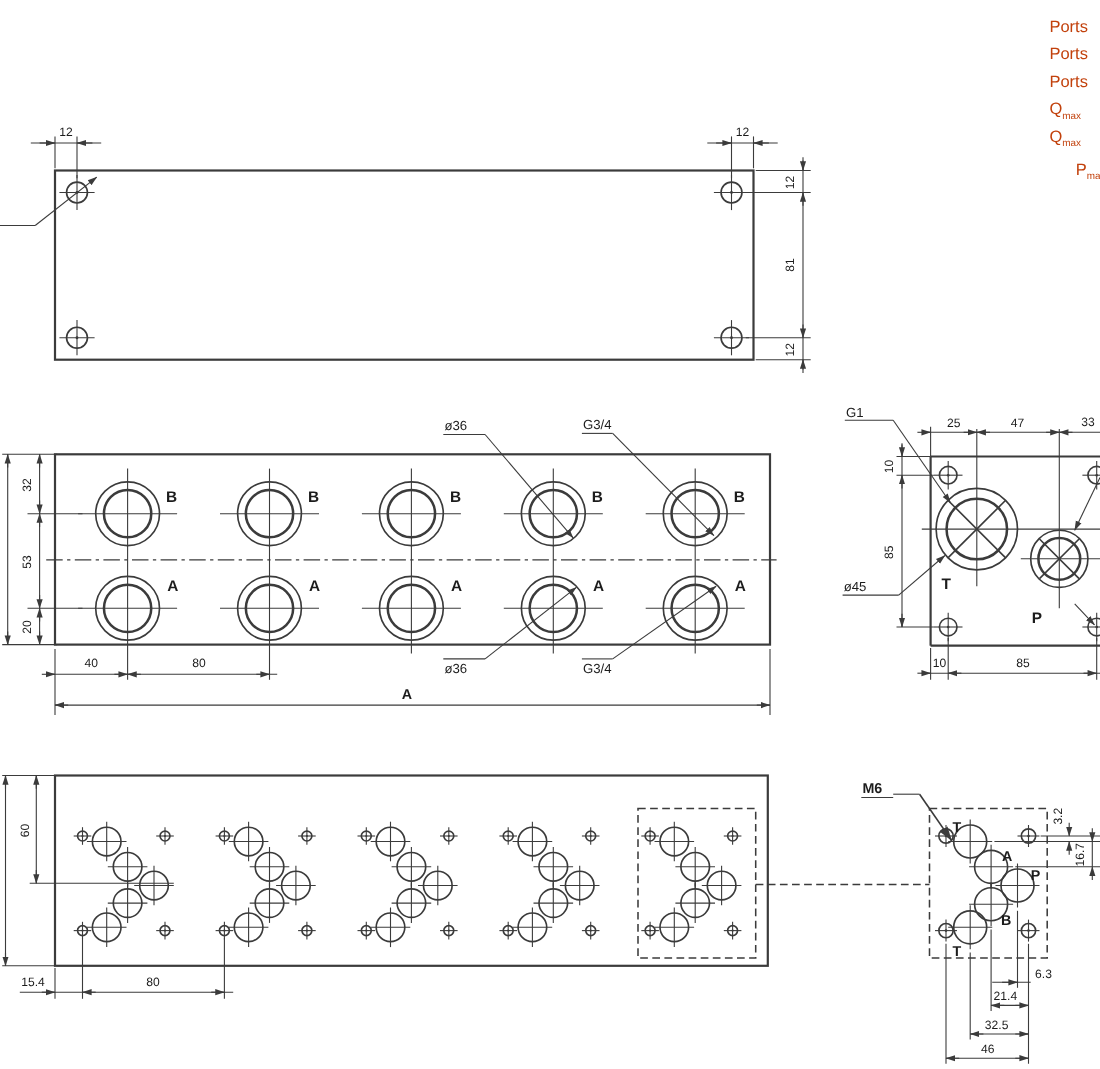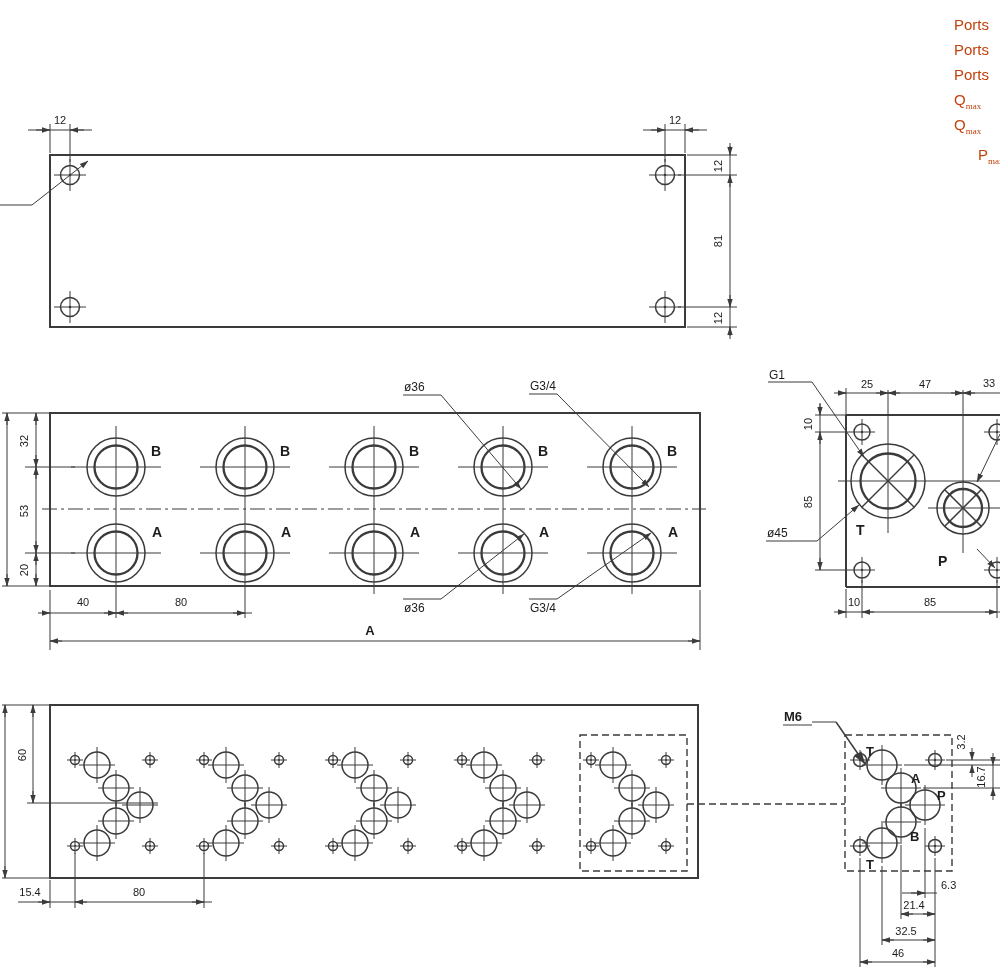--- a/index.html
+++ b/index.html
@@ -16,21 +16,21 @@
   text{fill:#1c1c1c;stroke:none;font-family:"Liberation Sans",sans-serif}
   .t11{font-size:11px}
   .t12{font-size:12px}
   .b14{font-size:14px;font-weight:bold}
   .b13{font-size:13px;font-weight:bold}
   .mid{text-anchor:middle}
   
   .specs{position:absolute;left:954px;top:12px;color:#c2410c;font-size:15px;white-space:nowrap;}
   .spec-line{height:25px;line-height:25px;}
   .spec-line.gap{margin-top:5px;margin-left:24px;}
-  .spec-line sub{font-size:9px;font-family:Liberation Serif, serif;}
+  .spec-line sub{font-size:9px;}
 </style>
 </head>
 <body>
 
 <svg width="1000" height="972" viewBox="0 0 1000 972">
   <defs>
     <marker id="arr" viewBox="0 0 10 8" refX="9.5" refY="4" markerWidth="9" markerHeight="7" orient="auto-start-reverse">
       <path d="M0 0.8 L10 4 L0 7.2 Z" fill="#3b3b3b"></path>
     </marker>
     <g id="boltTV">

